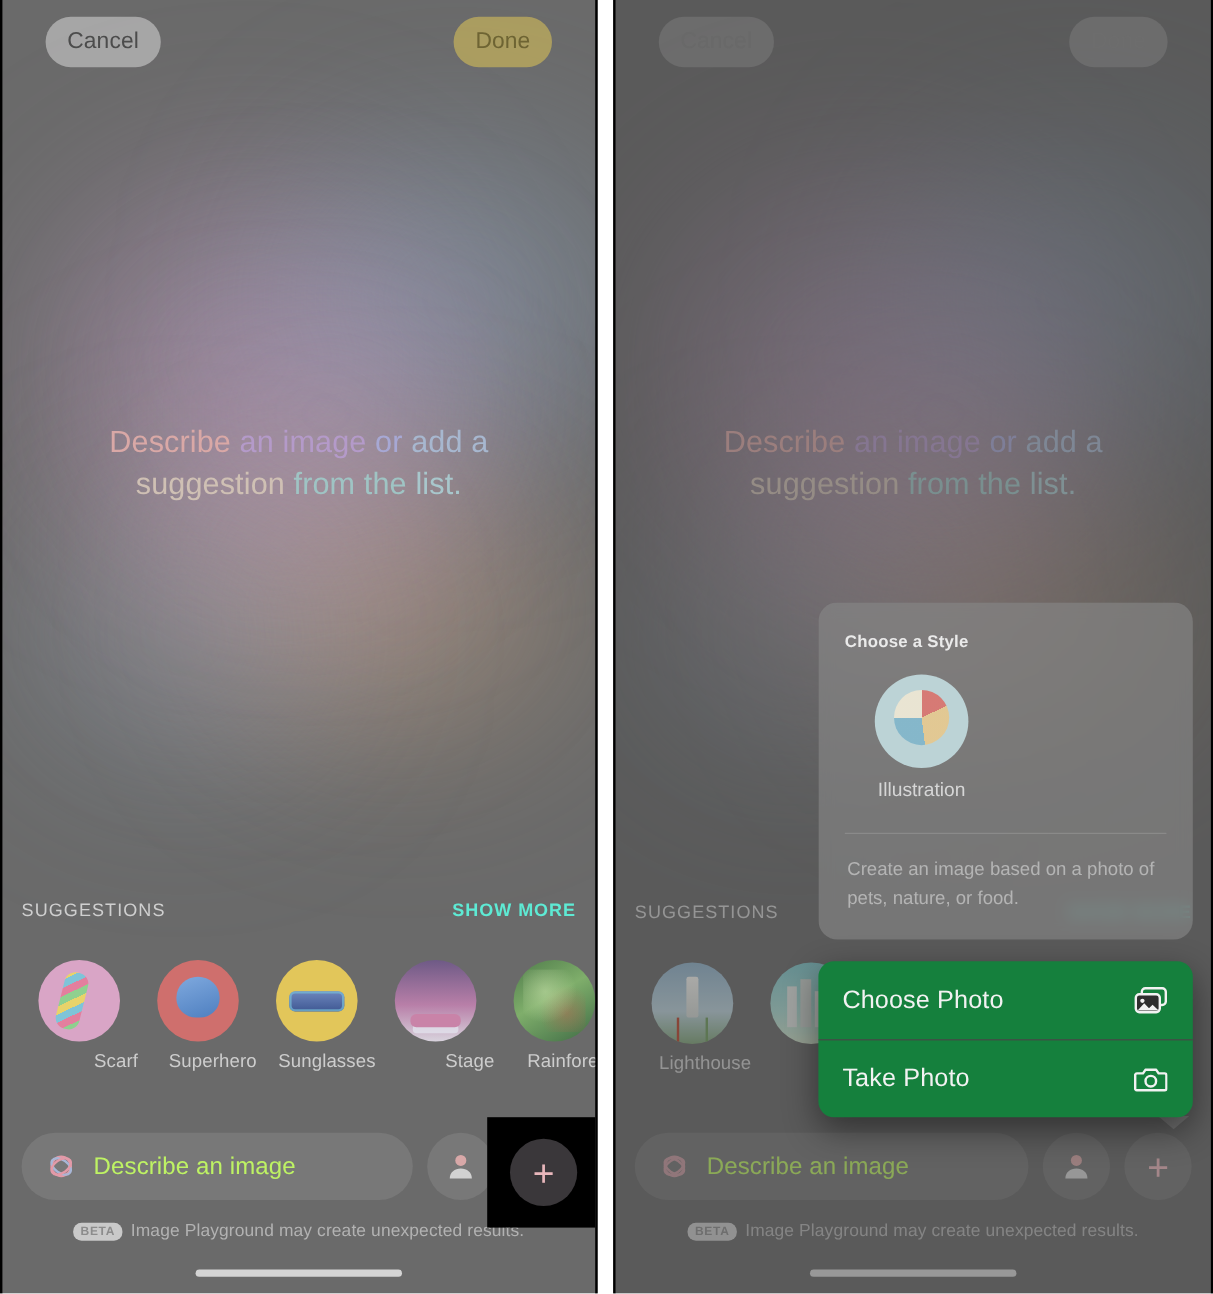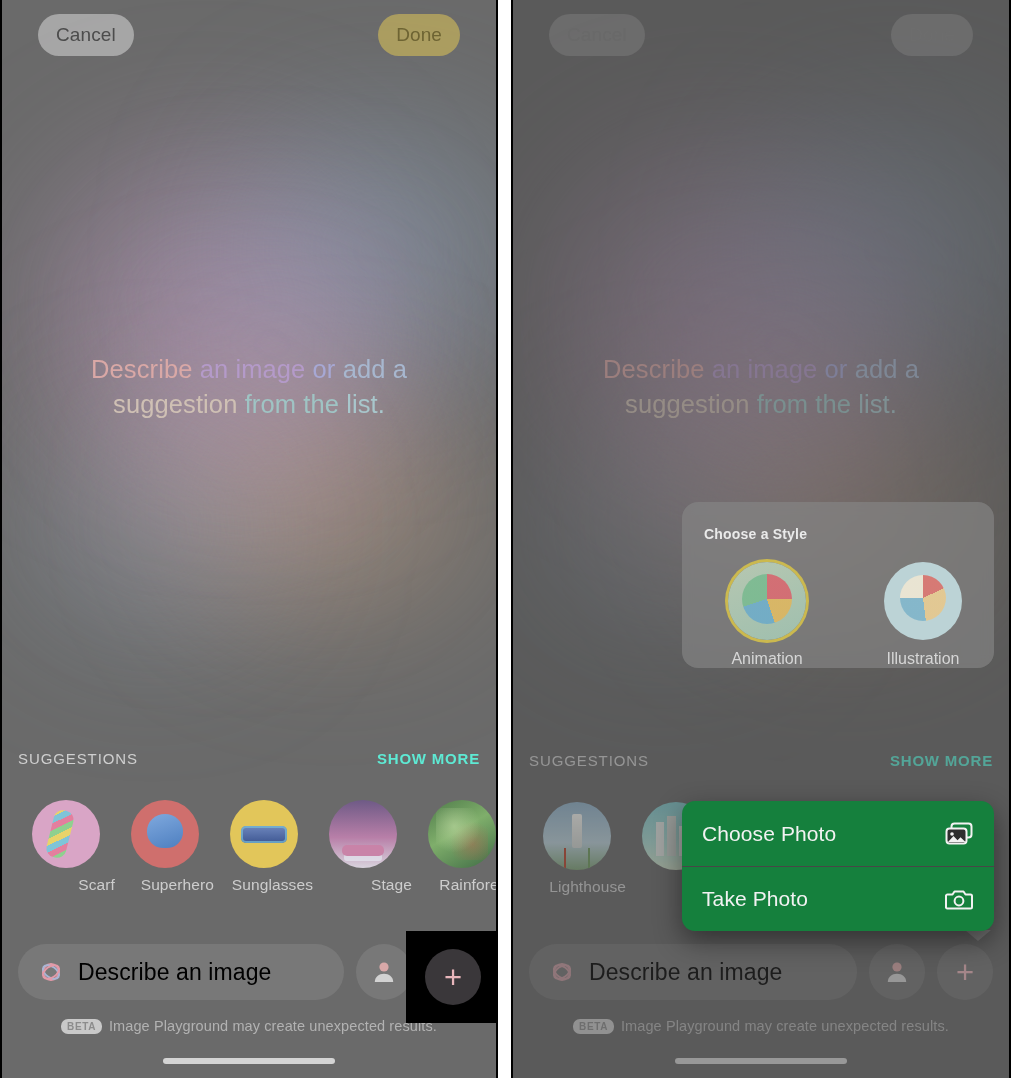--- a/index.html
+++ b/index.html
@@ -106,21 +106,21 @@
        linear-gradient(#e3e7e3,#e3e7e3) 23px 10px/8px 30px no-repeat,
        linear-gradient(#d2d8d3,#d2d8d3) 34px 4px/8px 36px no-repeat; }
 
   
   .composer{ position:absolute; left:0; right:0; bottom:0; height:148px; z-index:6; }
   .cbar{ position:absolute; left:16px; right:16px; top:14px; display:flex; align-items:center; gap:12px; }
   .textfield{
     flex:1; height:56px; border-radius:28px; background:rgba(150,150,150,.33);
     display:flex; align-items:center; padding:0 18px; gap:12px;
   }
-  .tf-ph{ font-size:23px; color:#000000; letter-spacing:.1px; }
+  .tf-ph{ font-size:20px; color:#bef264; letter-spacing:.1px; }
   .round-btn{
     width:56px; height:56px; border-radius:50%; background:rgba(150,150,150,.33);
     display:flex; align-items:center; justify-content:center; flex:0 0 auto;
   }
   .plus{ font-size:31px; line-height:31px; color:#e8b6bb; font-weight:300; }
 
   .disclaimer{
     position:absolute; left:0; right:0; top:88px; text-align:center;
     font-size:14.5px; color:#b2b2b2; display:flex; align-items:center;
     justify-content:center; gap:7px; letter-spacing:.1px;
@@ -338,28 +338,25 @@
       </div>
       <div class="home-ind"></div>
     </div>
 
     <div class="dim-overlay"></div>
 
     <div class="style-card">
       <div class="style-title">Choose a Style</div>
       <div class="style-row">
         <div class="style-opt">
-          <div class="style-circ ball-anim sel"></div>
-          <div class="style-lbl">Animation</div>
-        </div>
-        <div class="style-opt">
           <div class="style-circ ball-illu"></div>
           <div class="style-lbl">Illustration</div>
         </div>
       </div>
+      <div class="style-desc">Create an image based on a photo of pets, nature, or food.</div>
     </div>
 
     <div class="ctx-arrow"></div>
 
     <div class="ctx-menu">
       <div class="ctx-item">
         <span>Choose Photo</span>
         <span class="ctx-ico">
           <svg width="28" height="23" viewBox="0 0 28 23">
             <rect x="6.5" y="1.5" width="20" height="14" rx="3" fill="none" stroke="#f2f2f2" stroke-width="2"></rect>

